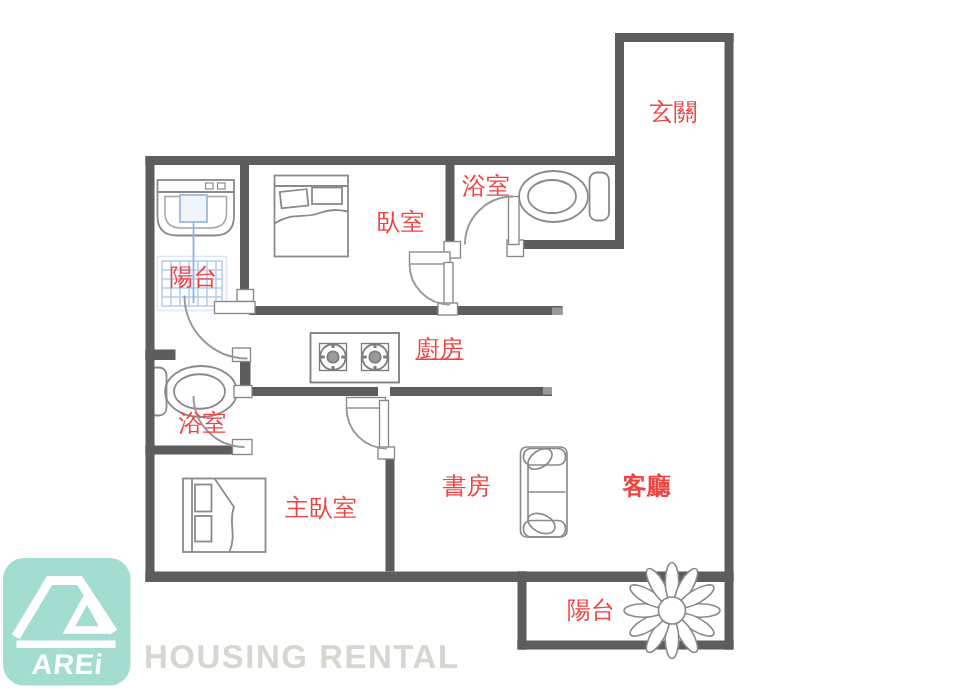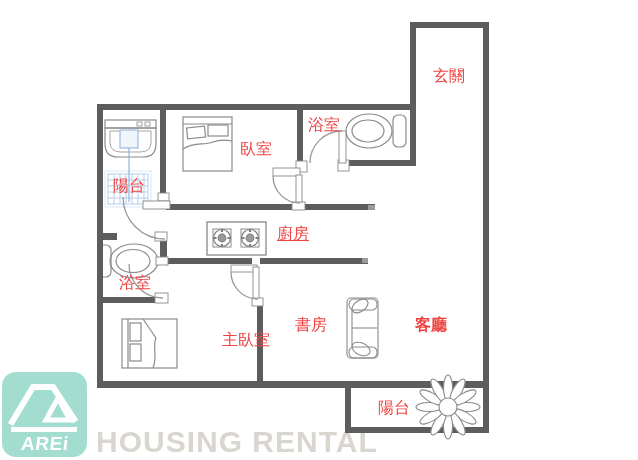--- a/index.html
+++ b/index.html
@@ -1,20 +1,20 @@
 <!DOCTYPE html>
 <html><head>
 <meta charset="utf-8">
 <style>
   html,body{margin:0;padding:0;background:#fff;}
   .canvas{position:relative;width:638px;height:460px;background:#ffffff;overflow:hidden;
           font-family:"Liberation Sans",sans-serif;}
   .wm-cn{position:absolute;left:94px;top:382px;font-size:43px;font-weight:bold;
          color:#d5d1ca;letter-spacing:1px;z-index:1;line-height:1;white-space:nowrap;}
-  .wm-en{position:absolute;left:96px;top:427px;font-size:30px;font-weight:bold;
+  .wm-en{position:absolute;left:96px;top:427px;font-size:22px;font-weight:bold;
          color:#d9d5cf;letter-spacing:1px;z-index:1;line-height:1;white-space:nowrap;}
   .plan-svg{position:absolute;left:0;top:0;z-index:2;}
   .room-label{position:absolute;color:#ef4444;font-size:16px;font-weight:500;
               line-height:1;white-space:nowrap;z-index:3;}
   .logo{position:absolute;left:2px;top:372px;width:85px;height:85px;background:#a3ddd0;
         border-radius:14px;z-index:4;}
   .logo-bar{position:absolute;left:9px;top:55px;width:66px;height:5px;background:#ffffff;}
   .logo-text{position:absolute;left:50%;top:62px;transform:translateX(-50%) skewX(-6deg);
              color:#ffffff;font-weight:bold;font-size:19px;line-height:1;letter-spacing:0.5px;}
 </style>
@@ -158,26 +158,26 @@
       <ellipse cx="431.5" cy="397.5" rx="13" ry="4.5" transform="rotate(30 431.5 397.5)"></ellipse>
       <ellipse cx="438.5" cy="390.5" rx="13" ry="4.5" transform="rotate(60 438.5 390.5)"></ellipse>
       <ellipse cx="448" cy="388" rx="13" ry="4.5" transform="rotate(90 448 388)"></ellipse>
       <ellipse cx="457.5" cy="390.5" rx="13" ry="4.5" transform="rotate(120 457.5 390.5)"></ellipse>
       <ellipse cx="464.5" cy="397.5" rx="13" ry="4.5" transform="rotate(150 464.5 397.5)"></ellipse>
       <circle cx="448" cy="407" r="9"></circle>
     </g>
   </svg>
 
   <span class="room-label" style="left:433px;top:68px;">玄關</span>
-  <span class="room-label" style="left:240px;top:141px;">臥室</span>
+  <span class="room-label" style="left:251px;top:141px;">臥室</span>
   <span class="room-label" style="left:308px;top:117px;">浴室</span>
   <span class="room-label" style="left:113px;top:178px;">陽台</span>
   <span class="room-label" style="left:277px;top:226px;text-decoration:underline;">廚房</span>
   <span class="room-label" style="left:119px;top:275px;">浴室</span>
-  <span class="room-label" style="left:190px;top:332px;margin-left:32px;">主臥室</span>
+  <span class="room-label" style="left:190px;top:332px;">主臥室</span>
   <span class="room-label" style="left:295px;top:317px;">書房</span>
   <span class="room-label" style="left:415px;top:317px;font-weight:bold;">客廳</span>
   <span class="room-label" style="left:378px;top:400px;">陽台</span>
 
   <div class="logo">
     <svg width="85" height="60" viewBox="0 0 85 60">
       <path d="M10,50 L31,15 L51,15 L72,47" fill="none" stroke="#ffffff" stroke-width="6" stroke-linecap="square"></path>
       <path d="M44,48 L56,26 L68,48 Z" fill="none" stroke="#ffffff" stroke-width="5" stroke-linejoin="miter"></path>
     </svg>
     <div class="logo-bar"></div>

